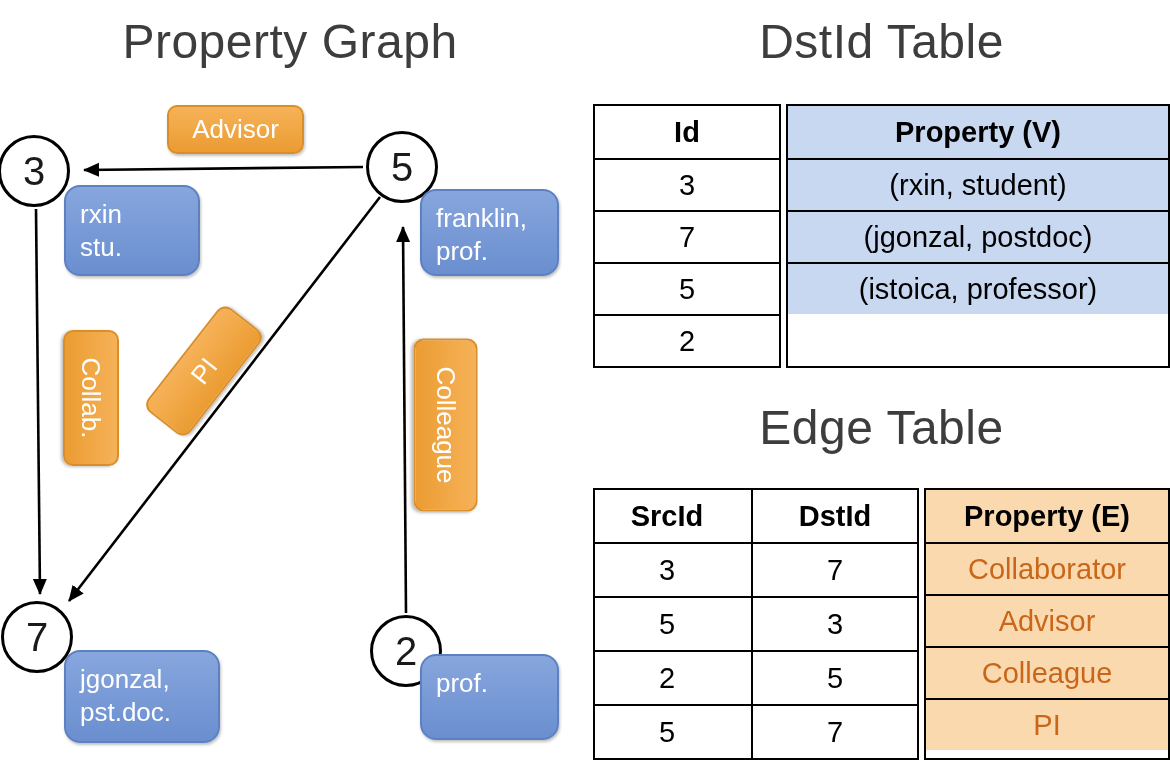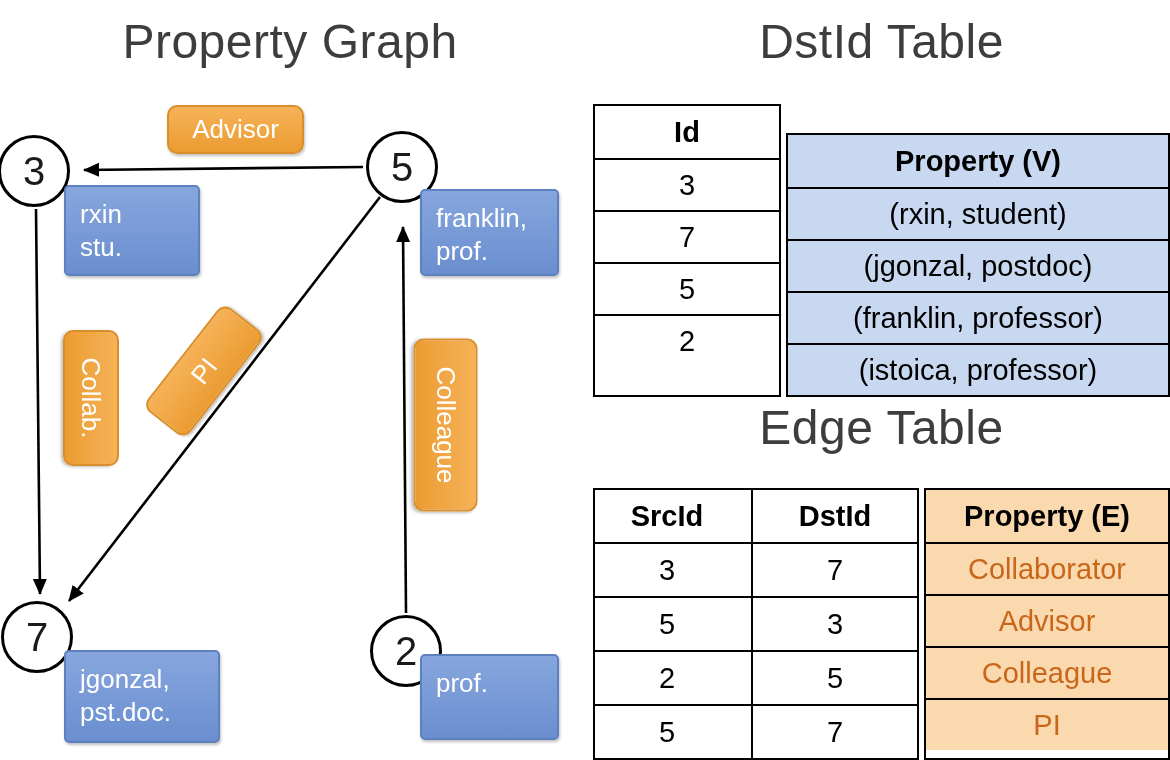--- a/index.html
+++ b/index.html
@@ -12,21 +12,21 @@
   
   .graph-svg{position:absolute;left:0;top:0;z-index:1;pointer-events:none;}
 
   .circle{position:absolute;width:72px;height:72px;box-sizing:border-box;
        border:3px solid #000;border-radius:50%;background:#fff;z-index:3;
        display:flex;align-items:center;justify-content:center;
        font-size:40px;color:#1a1a1a;}
 
   .vbox{position:absolute;z-index:4;box-sizing:border-box;
        background:linear-gradient(180deg,#87a6de 0%,#6a8ecf 100%);
-       border:2px solid #5d81c0;border-radius:5px;color:#fff;
+       border:2px solid #5d81c0;border-radius:16px;color:#fff;
        font-size:26px;line-height:33px;padding:11px 6px 0 14px;
        box-shadow:1px 2px 3px rgba(0,0,0,0.25);}
 
   .ebox{position:absolute;z-index:2;box-sizing:border-box;
        background:linear-gradient(180deg,#f6b258 0%,#eb9c32 100%);
        border:2px solid #da8e29;border-radius:10px;color:#fff;
        font-size:26px;display:flex;align-items:center;justify-content:center;
        box-shadow:1px 2px 3px rgba(0,0,0,0.25);white-space:nowrap;}
 
   .ebox.rot90{transform:rotate(90deg);}
@@ -38,21 +38,21 @@
   .gap{width:5px;}
   .cell{box-sizing:border-box;height:52px;display:flex;align-items:center;
         justify-content:center;font-size:29px;color:#000;}
   .tbl-part > .cell + .cell{border-top:2px solid #000;}
   .tbl-part > .row + .row{border-top:2px solid #000;}
   .row{display:flex;}
   .header{font-weight:bold;}
 
   .vertex-tbl{left:593px;top:104px;width:577px;}
   .vertex-tbl .id-part{width:188px;}
-  .vertex-tbl .prop-part{flex:1;margin-top:29px;}
+  .vertex-tbl .prop-part{flex:1;}
   .vprop .cell{background:#c8d8f0;}
 
   .edge-tbl{left:593px;top:488px;width:577px;}
   .edge-tbl .ids-part{width:326px;}
   .edge-tbl .prop-part{flex:1;}
   .cell.src{width:144px;}
   .cell.dst{flex:1;border-left:2px solid #000;margin-left:12px;}
   .eprop .cell{background:#fbd9ae;color:#c9661a;}
 </style>
 </head>
@@ -114,21 +114,20 @@
     <div class="cell">3</div>
     <div class="cell">7</div>
     <div class="cell">5</div>
     <div class="cell">2</div>
   </div>
   <div class="gap"></div>
   <div class="tbl-part prop-part vprop">
     <div class="cell header">Property (V)</div>
     <div class="cell">(rxin, student)</div>
     <div class="cell">(jgonzal, postdoc)</div>
-    <div class="cell">(franklin, professor)</div>
     <div class="cell">(istoica, professor)</div>
   </div>
 </div>
 
 <div class="tbl edge-tbl">
   <div class="tbl-part ids-part">
     <div class="row">
       <div class="cell src header">SrcId</div>
       <div class="cell dst header">DstId</div>
     </div>

